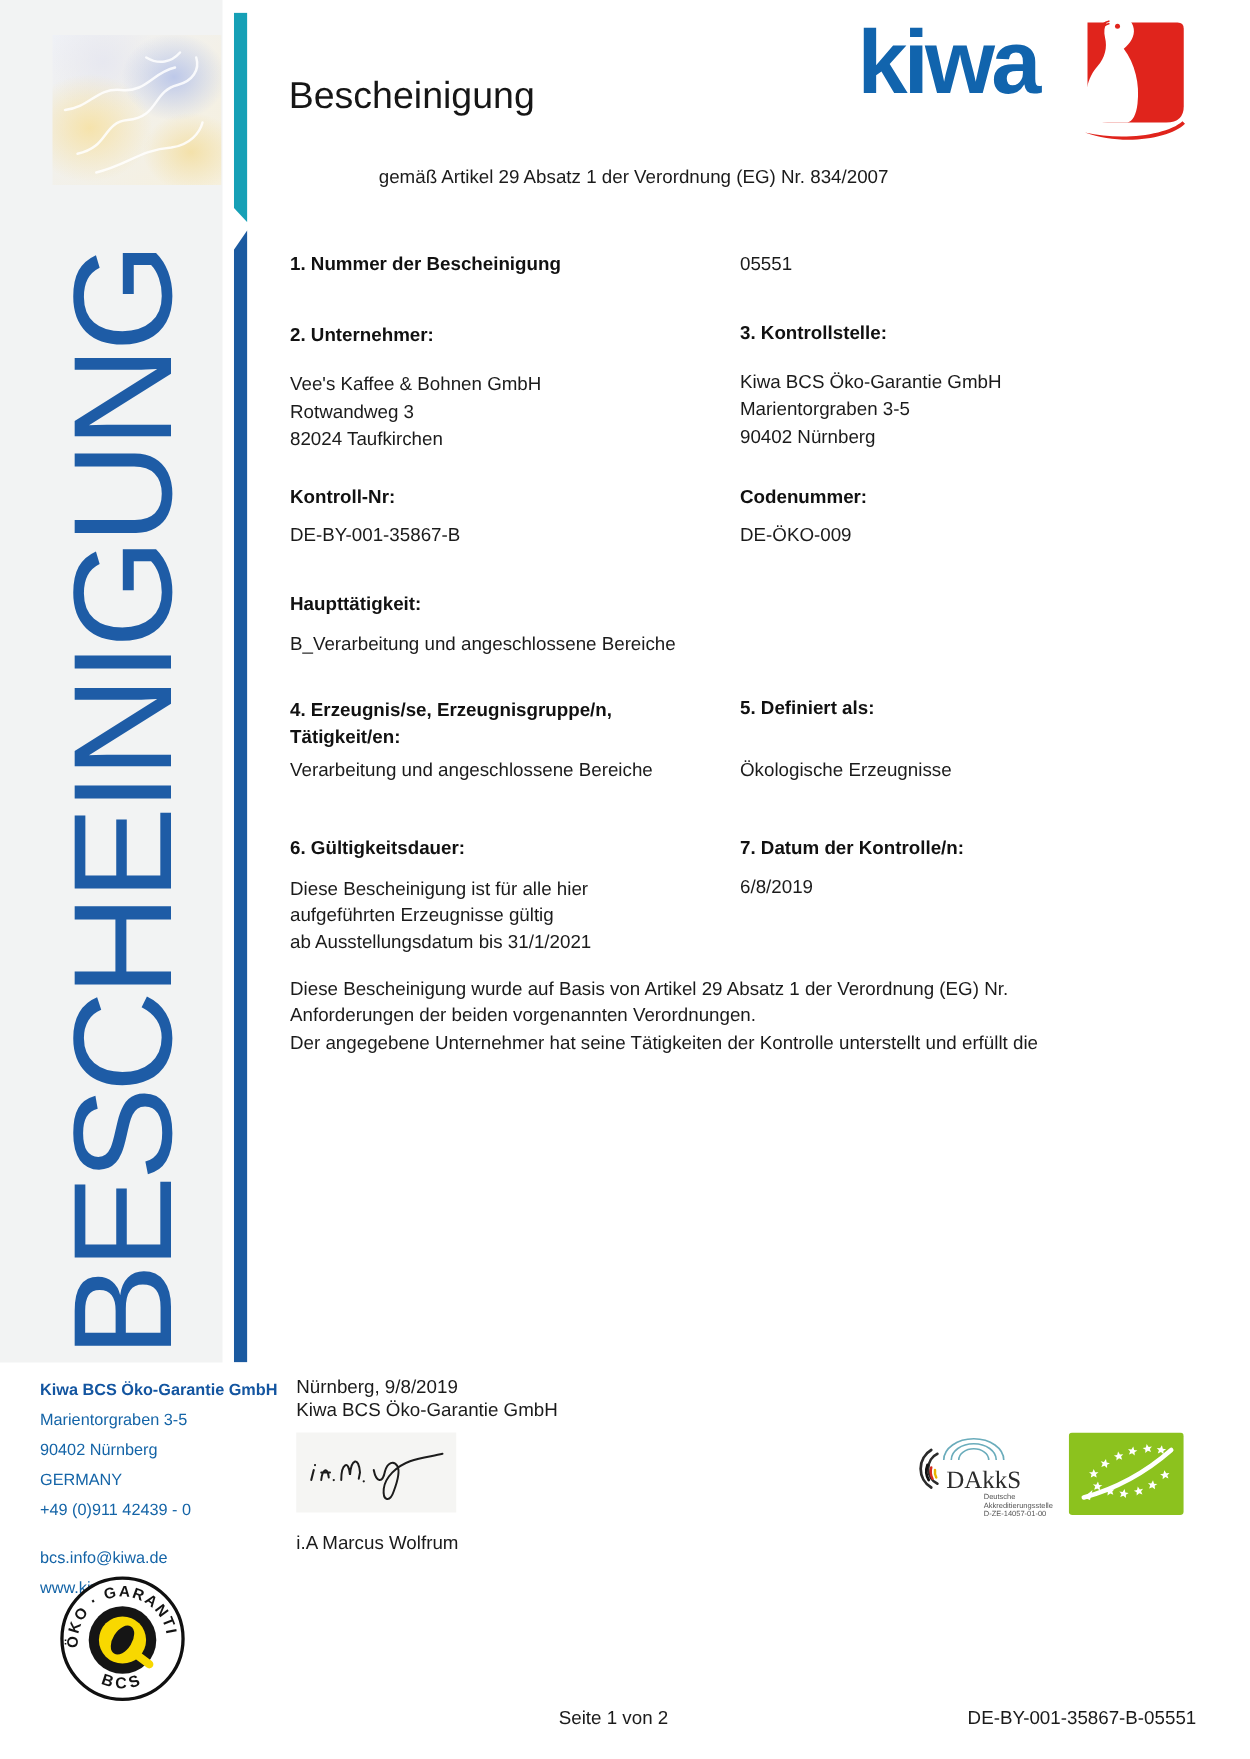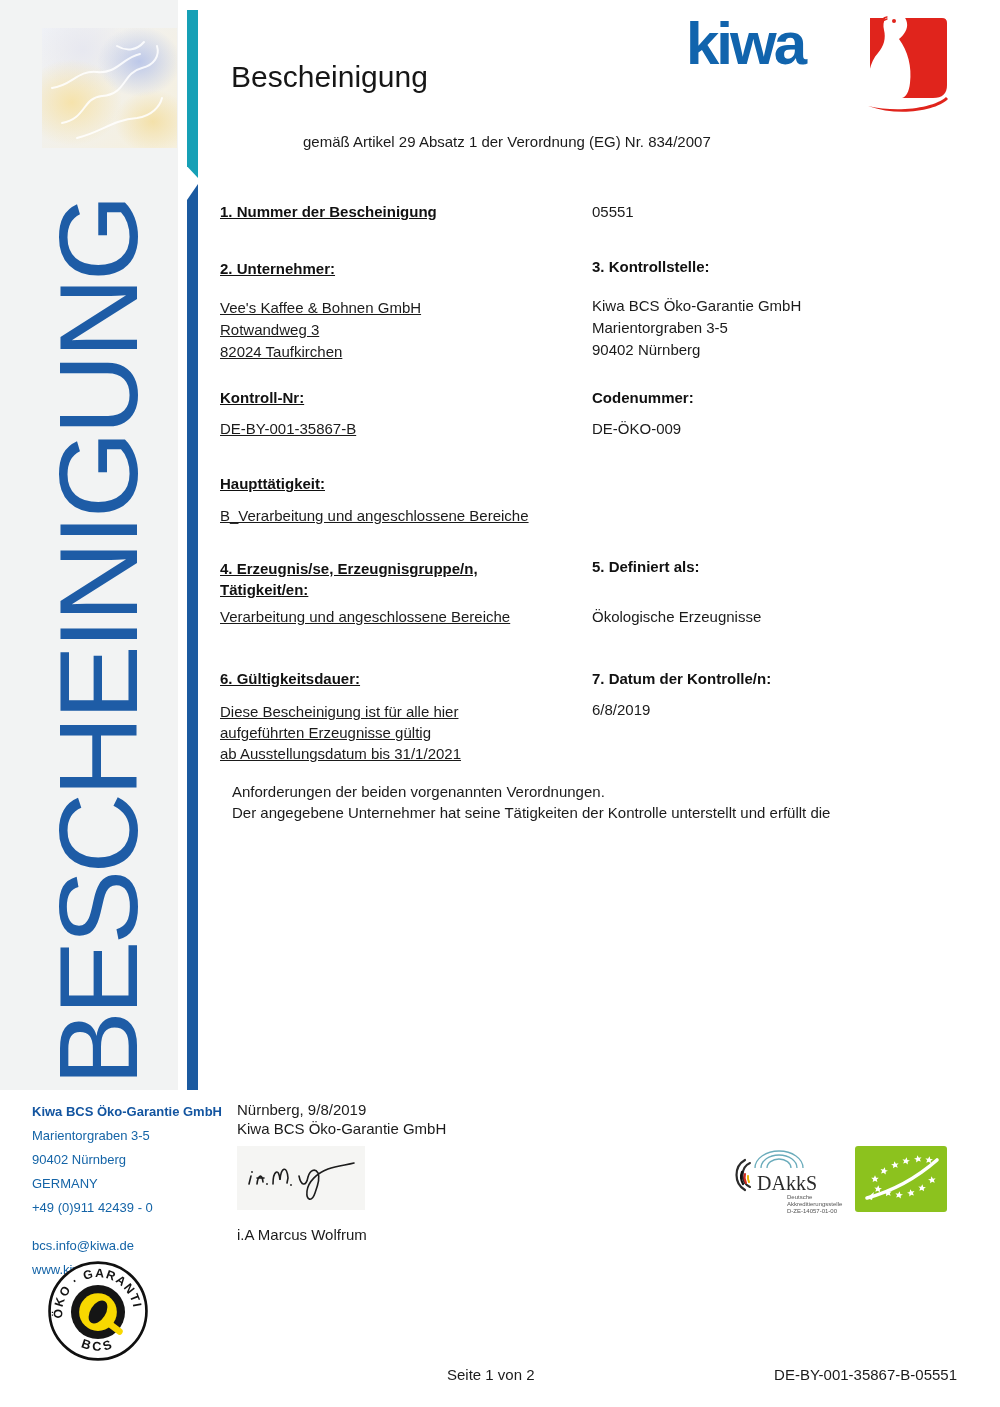--- a/index.html
+++ b/index.html
@@ -24,28 +24,28 @@
     clip-path:polygon(0 16px,100% 0,100% 100%,0 100%);}
 
   .v-banner{left:26px;top:194px;width:152px;height:896px;}
   .v-banner span{position:absolute;left:0;top:0;width:896px;height:150px;line-height:146px;
     transform:translateY(896px) rotate(-90deg);transform-origin:0 0;
     font-size:112px;letter-spacing:-4px;color:#1e5ca6;white-space:nowrap;text-align:center;}
 
   
   .doc-title{left:231px;top:60px;font-size:30px;color:#161616;}
   .doc-subtitle{left:303px;top:133px;font-size:15px;}
-  .kiwa-word{left:686px;top:14px;font-size:60px;font-weight:bold;color:#1164ad;letter-spacing:-3px;line-height:1;}
+  .kiwa-word{left:686px;top:14px;font-size:72px;font-weight:bold;color:#1164ad;letter-spacing:-3px;line-height:1;}
   .beaver{left:846px;top:8px;width:106px;height:104px;}
 
   
   .lab{font-weight:bold;font-size:15px;color:#111;}
   .val{font-size:15px;color:#1b1b1b;}
   .lh{line-height:22px;}
-  .colL{left:220px;text-decoration:underline;} .colR{left:592px;}
+  .colL{left:232px;} .colR{left:592px;}
   .statement{left:232px;top:781px;font-size:15px;line-height:21.3px;width:680px;}
 
   
   .issuer{left:32px;top:1100px;font-size:13px;color:#1464a7;line-height:24px;}
   .issuer .co{font-weight:bold;color:#1355a0;}
   .issuer .gap{height:14px;}
 
   .sig-place{left:237px;top:1100px;font-size:15px;line-height:19px;}
   .sig-box{left:237px;top:1146px;width:128px;height:64px;background:#f5f5f3;}
   .sig-name{left:237px;top:1226px;font-size:15px;}
@@ -129,20 +129,21 @@
   <div class="abs lab colL" style="top:670px">6. Gültigkeitsdauer:</div>
   <div class="abs lab colR" style="top:670px">7. Datum der Kontrolle/n:</div>
   <div class="abs val colL" style="top:701px;line-height:21px">
     <span style="display:block">Diese Bescheinigung ist für alle hier</span>
     <span style="display:block">aufgeführten Erzeugnisse gültig</span>
     <span style="display:block">ab Ausstellungsdatum bis 31/1/2021</span>
   </div>
   <div class="abs val colR" style="top:701px">6/8/2019</div>
 
   <div class="abs statement">
+    <span style="display:block">Diese Bescheinigung wurde auf Basis von Artikel 29 Absatz 1 der Verordnung (EG) Nr.</span>
     <span style="display:block">Anforderungen der beiden vorgenannten Verordnungen.</span>
     <span style="display:block">Der angegebene Unternehmer hat seine Tätigkeiten der Kontrolle unterstellt und erfüllt die</span>
   </div>
 
   <div class="abs issuer">
     <span class="co" style="display:block">Kiwa BCS Öko-Garantie GmbH</span>
     <span style="display:block">Marientorgraben 3-5</span>
     <span style="display:block">90402 Nürnberg</span>
     <span style="display:block">GERMANY</span>
     <span style="display:block">+49 (0)911 42439 - 0</span>

